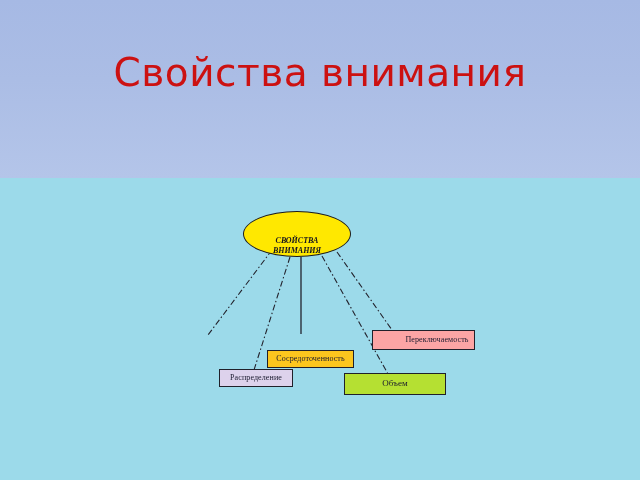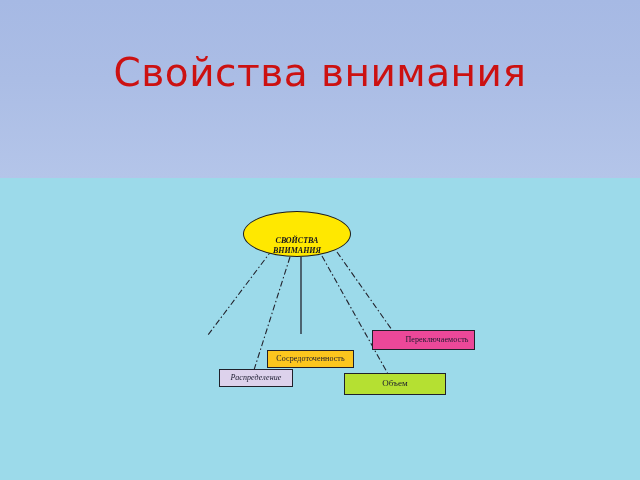--- a/index.html
+++ b/index.html
@@ -90,21 +90,21 @@
     font-family: "Liberation Serif", serif;
     font-style: italic;
     font-weight: bold;
     font-size: 8px;
     line-height: 1.25;
     text-align: center;
     white-space: nowrap;
   }
   .n-ustoich   { background: #f79b4e; }
   .n-sosred    { background: #fcc61e; }
-  .n-perekl    { background: #ec4899; padding-left: 27px; }
+  .n-perekl    { background: #fca5a5; padding-left: 27px; }
   .n-raspred   { background: #ddd2ec; }
   .n-obem      { background: #b5e032; }
 </style>
 </head>
 <body>
 
 <div class="slide">
 
   <div class="banner">
     <div class="slide-title">Свойства внимания</div>
@@ -131,21 +131,21 @@
 
 
       <div class="node n-sosred" style="left:267px; top:172px; width:87px; height:18px;">
         <span>Сосредоточенность</span>
       </div>
 
       <div class="node n-perekl" style="left:372px; top:152px; width:103px; height:20px;">
         <span>Переключаемость</span>
       </div>
 
-      <div class="node n-raspred" style="left:219px; top:191px; width:74px; height:18px;font-style:italic;">
+      <div class="node n-raspred" style="left:219px; top:191px; width:74px; height:18px;">
         <span>Распределение</span>
       </div>
 
       <div class="node n-obem" style="left:344px; top:195px; width:102px; height:22px; font-size:9px;">
         <span>Объем</span>
       </div>
 
     </div>
   </div>
 </div>

